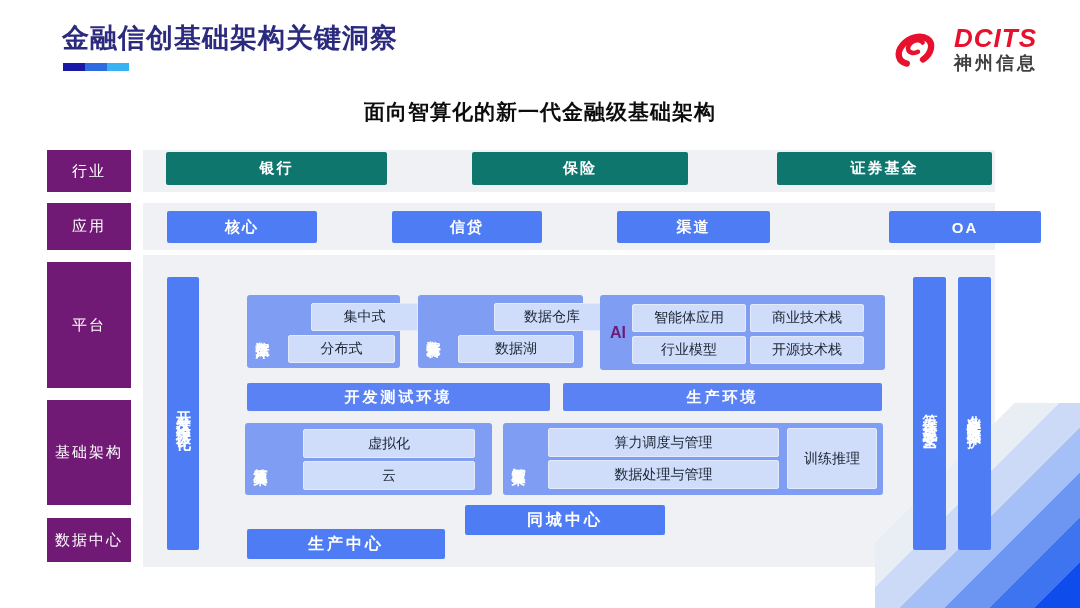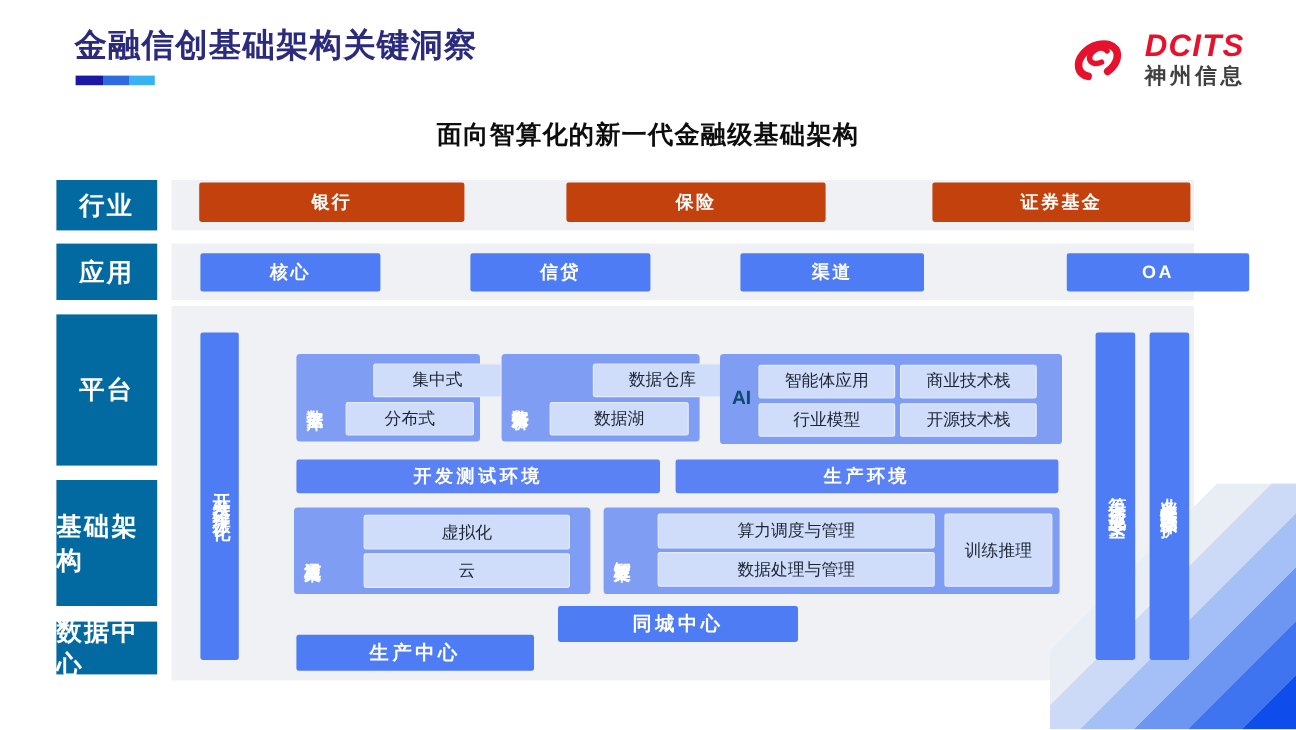--- a/index.html
+++ b/index.html
@@ -11,40 +11,40 @@
   .title-underline{left:63px;top:63px;width:66px;height:8px;
       background:linear-gradient(to right,#1b18a6 0 34%,#2f6be0 34% 67%,#38b2f2 67% 100%);}
   .logo{left:888px;top:18px;width:160px;height:62px;display:flex;align-items:center;gap:8px;}
   .logo-text{display:flex;flex-direction:column;line-height:1.05;}
   .logo-brand{font-size:26px;font-weight:900;font-style:italic;color:#e8112d;letter-spacing:1px;}
   .logo-company{font-size:18px;font-weight:bold;color:#3f3f3f;letter-spacing:3px;margin-top:1px;}
   .subtitle{left:0;top:98px;width:1080px;text-align:center;font-size:21px;font-weight:bold;color:#0d0d0d;letter-spacing:1px;}
   
   .bg{z-index:0;}
   .box{z-index:2;}
-  .navy{background:#0369a1;color:#ffffff;display:flex;align-items:center;justify-content:center;
-        font-size:21px;font-weight:bold;letter-spacing:2px;}
+  .navy{background:#701a75;color:#ffffff;display:flex;align-items:center;justify-content:center;
+        font-size:15px;font-weight:normal;letter-spacing:2px;}
   .strip{background:#eff1f4;}
-  .btn1{background:#c2410c;color:#fff;display:flex;align-items:center;justify-content:center;
+  .btn1{background:#0f766e;color:#fff;display:flex;align-items:center;justify-content:center;
         font-size:15px;font-weight:bold;letter-spacing:2px;border-radius:2px;}
   .btn2{background:#4e7cf5;color:#fff;display:flex;align-items:center;justify-content:center;
         font-size:15px;font-weight:bold;letter-spacing:2px;border-radius:2px;}
   .vbar{background:#4e7cf5;color:#fff;display:flex;align-items:center;justify-content:center;
         border-radius:2px;}
   .vtext{writing-mode:vertical-rl;text-orientation:mixed;font-size:15px;font-weight:bold;letter-spacing:4px;}
   .group{background:#7f9ef3;border-radius:3px;}
   .group-label{color:#ffffff;font-size:14px;font-weight:bold;letter-spacing:1px;
         writing-mode:vertical-rl;text-orientation:mixed;position:absolute;left:7px;top:50%;transform:translateY(-50%);}
   .pale{background:#cfdcfa;border:1px solid #e2eafc;border-radius:2px;color:#1c2433;
         display:flex;align-items:center;justify-content:center;font-size:14px;}
   .hbar{background:#5b82f4;color:#fff;display:flex;align-items:center;justify-content:center;
         font-size:15px;font-weight:bold;letter-spacing:3px;border-radius:2px;}
   .center-bar{background:#4e7cf5;color:#fff;display:flex;align-items:center;justify-content:center;
         font-size:16px;font-weight:bold;letter-spacing:3px;border-radius:2px;}
-  .ai-label{color:#0c4a6e;font-size:16px;font-weight:bold;position:absolute;left:10px;top:50%;transform:translateY(-50%);}
+  .ai-label{color:#701a75;font-size:16px;font-weight:bold;position:absolute;left:10px;top:50%;transform:translateY(-50%);}
   .two-line{text-align:center;line-height:1.35;}
   
   .corner-decor{right:0;bottom:0;width:205px;height:205px;z-index:1;
       background:linear-gradient(to top left,
         #0e4ceb 0 11%,
         #3f74f0 11% 22%,
         #6d96f3 22% 33%,
         #a5c0f7 33% 44%,
         #ccd9f7 44% 55%,
         #e9edf4 55% 66%,

